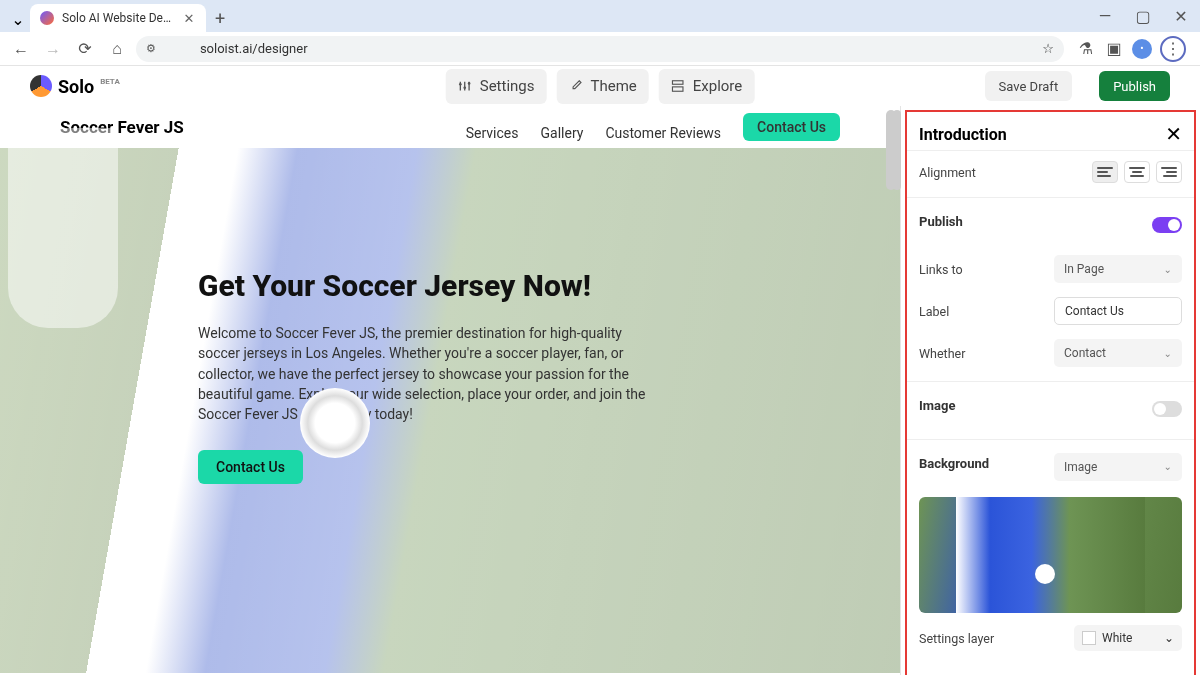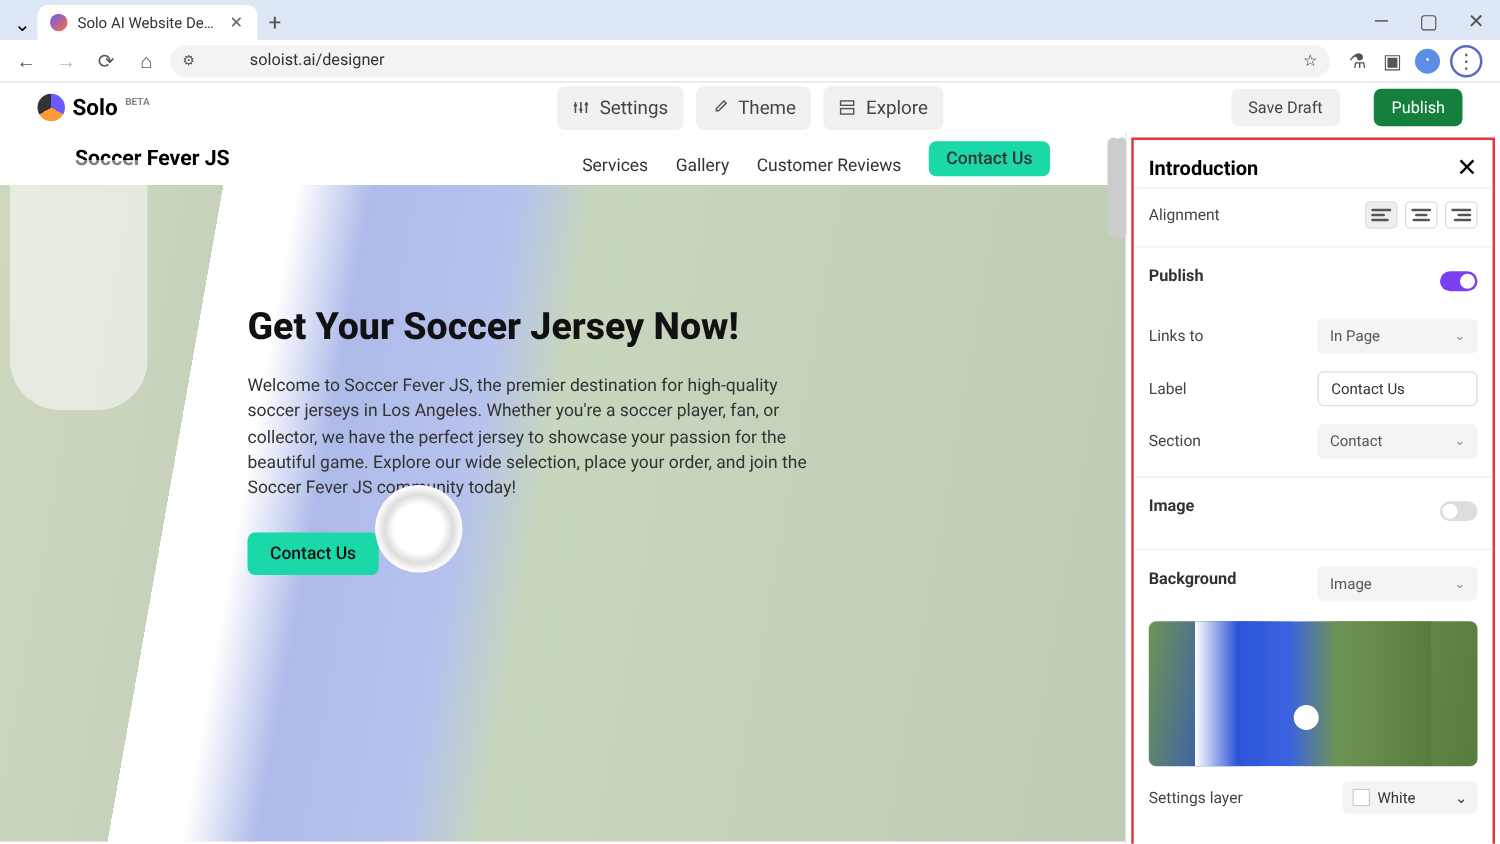--- a/index.html
+++ b/index.html
@@ -44,21 +44,21 @@
 .canvas-wrap { flex: 1; position: relative; overflow: hidden; }
 .scroll-hint-left { position: absolute; right: 4px; top: 4px; width: 10px; height: 80px; background: #ccc; border-radius: 5px; }
 
 
 .site-header { height: 42px; display: flex; align-items: center; padding: 0 60px; background: #fff; }
 .site-title { font-weight: 700; font-size: 17px; }
 .site-nav { margin-left: auto; display: flex; gap: 22px; font-size: 14px; color: #333; align-items: flex-end; }
 .site-cta { background: #1bd8a8; padding: 6px 14px; border-radius: 6px; font-weight: 500; }
 
 
-.hero { position: relative; height: 525px; background: linear-gradient(rgba(255,255,255,0.62), rgba(255,255,255,0.62)), linear-gradient(100deg,#7a9b5a 0%, #6b8a4d 18%, #fff 18%, #fff 24%, #2b4dc7 30%, #4060d0 42%, #6e9454 48%, #587b3e 100%); background-size: cover; padding: 96px 0 0 198px; }
+.hero { position: relative; height: 525px; background: linear-gradient(rgba(255,255,255,0.62), rgba(255,255,255,0.62)), linear-gradient(100deg,#7a9b5a 0%, #6b8a4d 18%, #fff 18%, #fff 24%, #2b4dc7 30%, #4060d0 42%, #6e9454 48%, #587b3e 100%); background-size: cover; padding: 120px 0 0 198px; }
 .hero-title { font-size: 30px; font-weight: 800; color: #111; margin-bottom: 20px; }
 .hero-text { font-size: 14px; color: #333; line-height: 1.45; max-width: 460px; margin-bottom: 26px; }
 .hero-btn { display: inline-block; background: #1bd8a8; padding: 9px 18px; border-radius: 6px; font-size: 14px; font-weight: 500; color: #111; }
 
 
 .hero::before { content:""; position:absolute; left:300px; top:240px; width:70px; height:70px; background: radial-gradient(circle,#fff 40%,#ddd 55%,#fff 70%); border-radius:50%; }
 .hero::after { content:""; position:absolute; left:8px; top:-20px; width:110px; height:200px; background: rgba(255,255,255,0.5); border-radius: 0 0 40px 40px; }
 
 
 .inspector { width: 300px; border-left: 1px solid #e4e4e4; position: relative; }
@@ -229,21 +229,21 @@
         <div class="select">
             <span>In Page</span>
             <span class="chev">⌄</span>
           </div>
       </div>
       <div class="row">
         <label>Label</label>
         <input class="input" value="Contact Us" style="">
       </div>
       <div class="row">
-        <label>Section</label>
+        <label>Whether</label>
         <div class="select">
             <span>Contact</span>
             <span class="chev">⌄</span>
           </div>
       </div>
       <div class="insp-hr"></div>
 
       <div class="row">
         <div class="section-title">Image</div>
         <div class="toggle off"></div>

